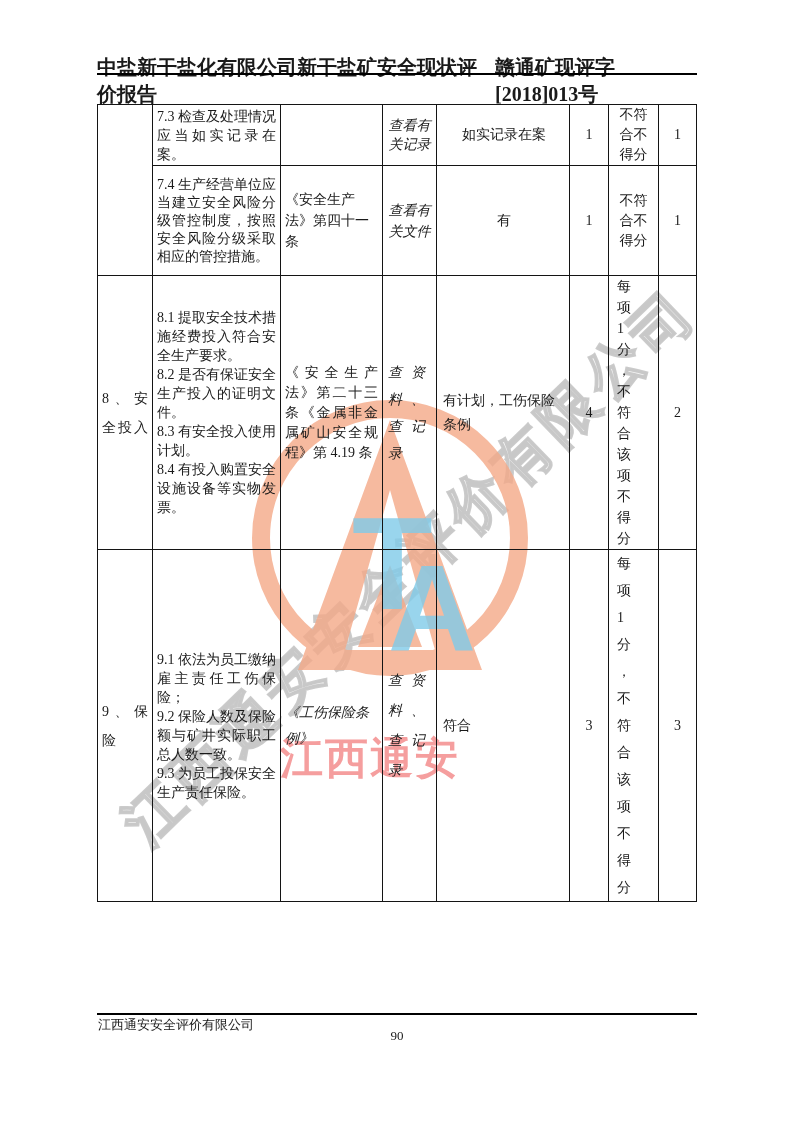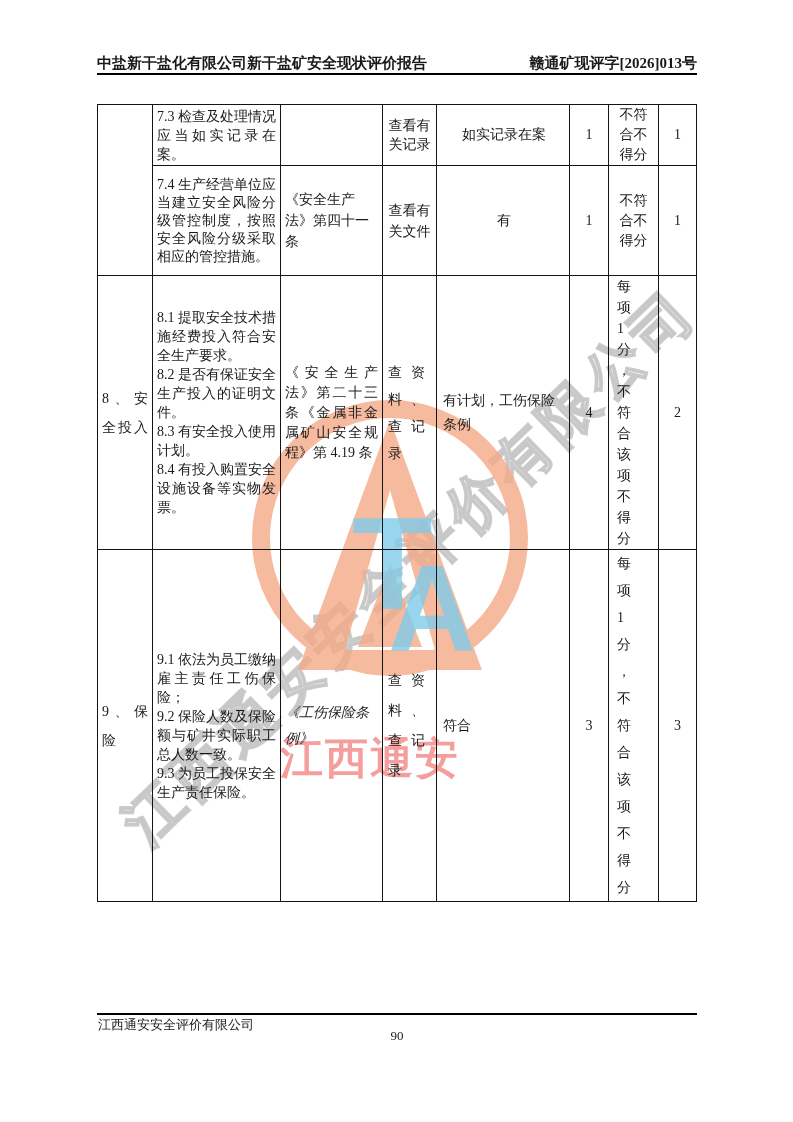--- a/index.html
+++ b/index.html
@@ -28,21 +28,21 @@
   }
   .wm-red {
     position:absolute; left:280px; top:726px; font-size:43px; font-weight:bold;
     letter-spacing:2px; line-height:66px; color:rgba(242,125,125,0.75); white-space:nowrap;
   }
   
   .content { position:relative; z-index:1; }
   .hdr {
     position:absolute; top:54px; left:97px; width:600px;
     display:flex; justify-content:space-between; align-items:flex-end;
-    font-size:15px; font-weight:bold;
+    font-size:20px; font-weight:bold;
   }
   .hdr-line { position:absolute; top:73px; left:97px; width:600px; border-top:2px solid #000; }
   .ftr-line { position:absolute; top:1013px; left:97px; width:600px; border-top:2px solid #000; }
   .ftr-company { position:absolute; top:1016px; left:98px; font-size:13px; }
   .ftr-page { position:absolute; top:1028px; left:97px; width:600px; text-align:center; font-size:13px; }
   
   table.eval-table {
     position:absolute; top:104px; left:97px; width:600px;
     border-collapse:collapse; table-layout:fixed; font-size:14px;
     background:transparent;
@@ -53,21 +53,21 @@
   }
   .r1 { height:59px; }  .r2 { height:110px; }  .r3 { height:218px; }  .r4 { height:190px; }
   td.cat   { text-align:justify; text-align-last:justify; line-height:29px; padding:0 4px; }
   td.item  { text-align:justify; white-space:pre-line; line-height:19px; padding:1px 4px; }
   td.item.lh18 { line-height:18px; }
   td.basis { text-align:left; padding:1px 4px; }
   td.basis.bj  { text-align:justify; }
   td.basis.blh21 { line-height:21px;margin-top:30px; }
   td.basis.blh20 { line-height:20px;margin-left:48px; }
   td.basis.blh26 { line-height:26px;font-style:italic; }
-  td.method { text-align:center; padding:0 5px; }
+  td.method { text-align:center; padding:0 5px;font-style:italic; }
   td.method.mlh19 { line-height:19px; }
   td.method.mlh21 { line-height:21px; }
   td.method.mj { text-align:justify; letter-spacing:6px;margin-left:44px; }
   td.method.mj3 { line-height:27px; }
   td.method.mj4 { line-height:30px; }
   td.actual { text-align:left; padding:0 4px 0 6px; line-height:24px; }
   td.actual.center { text-align:center; }
   td.num { text-align:center; padding:0 1px; }
   td.rule { padding:0 8px; }
   td.rule.rc { text-align:center; line-height:20px; }
@@ -92,21 +92,21 @@
     <div class="wm-blue-t">T</div>
     <div class="wm-blue-a">A</div>
 
     <div class="wm-red">江西通安</div>
   </div>
 
   <div class="content">
 
     <div class="hdr">
       <span>中盐新干盐化有限公司新干盐矿安全现状评价报告</span>
-      <span>赣通矿现评字[2026]013号</span>
+      <span>赣通矿现评字[2018]013号</span>
     </div>
     <div class="hdr-line"></div>
 
     <table class="eval-table">
       <colgroup>
         <col style="width:55px">
           <col style="width:128px">
           <col style="width:102px">
         <col style="width:54px">
           <col style="width:133px">

